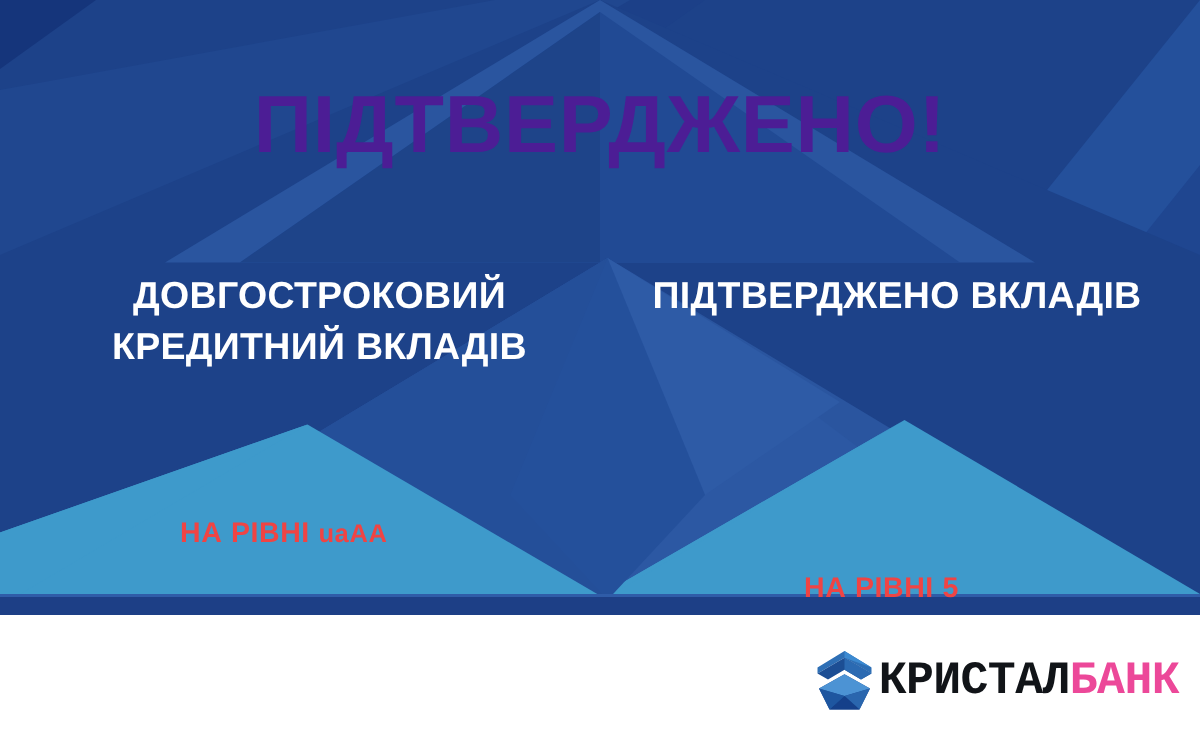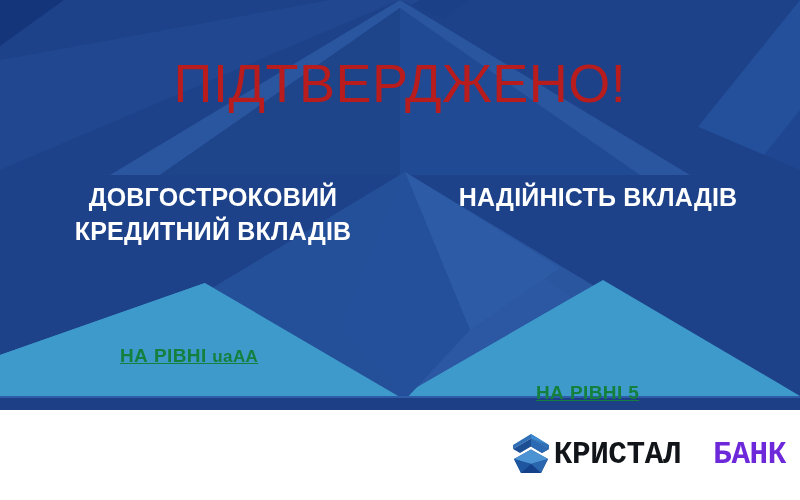--- a/index.html
+++ b/index.html
@@ -32,23 +32,23 @@
     top: 0;
     display: block;
   }
   
   .headline {
     position: absolute;
     left: 0;
     top: 56px;
     width: 800px;
     text-align: center;
-    color: #b91c1c;
+    color: #4c1d95;
     font-size: 54px;
-    font-weight: normal;
+    font-weight: bold;
     letter-spacing: 0.5px;
     line-height: 1;
     white-space: nowrap;
   }
   .sub-col {
     position: absolute;
     top: 168px;
     color: #ffffff;
     font-size: 25px;
     font-weight: bold;
@@ -57,26 +57,25 @@
     letter-spacing: 0.2px;
     white-space: nowrap;
     margin-top: 12px;
   }
   .sub-left  { left: 18px;  width: 390px; }
   .sub-right { left: 402px; width: 392px; }
   .sub-col .ln2 { display: block; }
 
   .level {
     position: absolute;
-    color: #15803d;
+    color: #ef4444;
     font-size: 19px;
     font-weight: bold;
     letter-spacing: 0.4px;
     white-space: nowrap;
-    text-decoration: underline;
   }
   .level-left  { left: 120px; top: 345px; }
   .level-right { left: 536px; top: 349px; margin-top: 33px; }
   .level .sup { font-size: 17px; }
 
   
   .footer {
     position: absolute;
     left: 4px;
     top: 410px;
@@ -100,21 +99,21 @@
   .logo-wordmark {
     font-size: 31px;
     font-weight: bold;
     letter-spacing: -0.4px;
     line-height: 1;
     white-space: nowrap;
     display: flex;
     align-items: baseline;
   }
   .logo-word-dark  { color: #111418; }
-  .logo-word-light { color: #6d28d9; padding-left: 32px; }
+  .logo-word-light { color: #ec4899; }
 </style>
 </head>
 <body>
 
 <div id="banner">
 
   <div class="art-panel">
     <svg class="art-svg" width="800" height="410" viewBox="0 0 800 410">
 
       <rect x="0" y="0" width="800" height="410" fill="#1D4289"></rect>
@@ -164,21 +163,21 @@
     <span>ДОВГОСТРОКОВИЙ</span>
     <span class="ln2">КРЕДИТНИЙ ВКЛАДІВ</span>
   </div>
 
   <div class="level level-left">
     <span>НА РІВНІ</span>
     <span class="sup">uaAA</span>
   </div>
 
   <div class="sub-col sub-right">
-    <span class="ln2">НАДІЙНІСТЬ ВКЛАДІВ</span>
+    <span class="ln2">ПІДТВЕРДЖЕНО ВКЛАДІВ</span>
   </div>
 
   <div class="level level-right">
     <span>НА РІВНІ</span>
     <span>5</span>
   </div>
 
   <div class="footer">
     <div class="logo">
       <svg class="logo-mark" width="40" height="42" viewBox="0 0 40 42">

